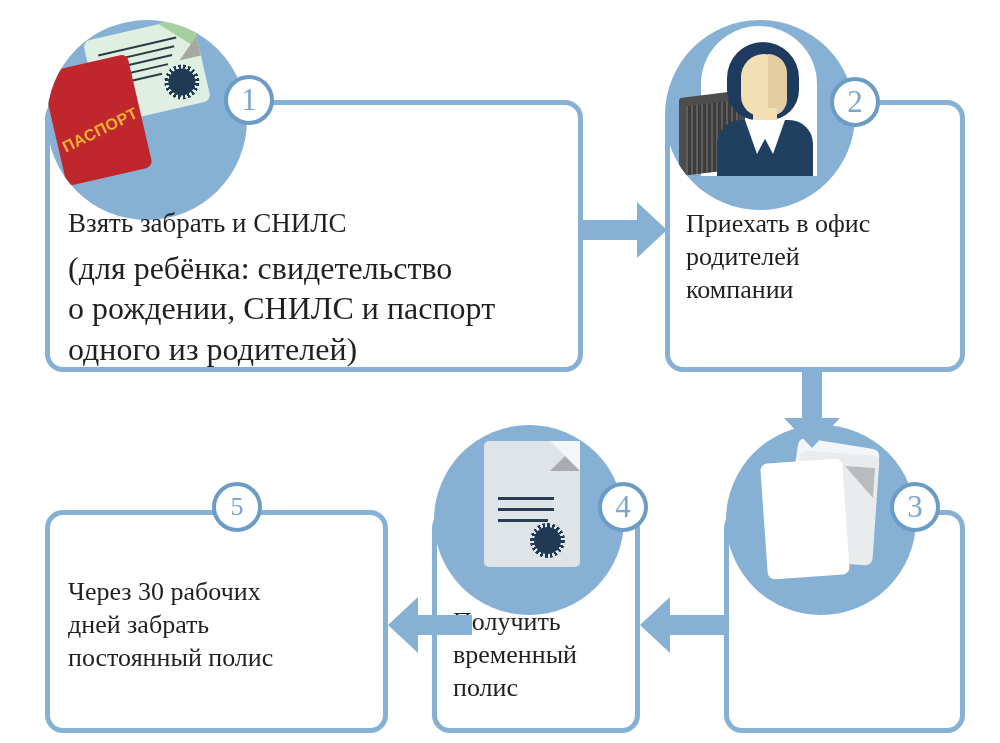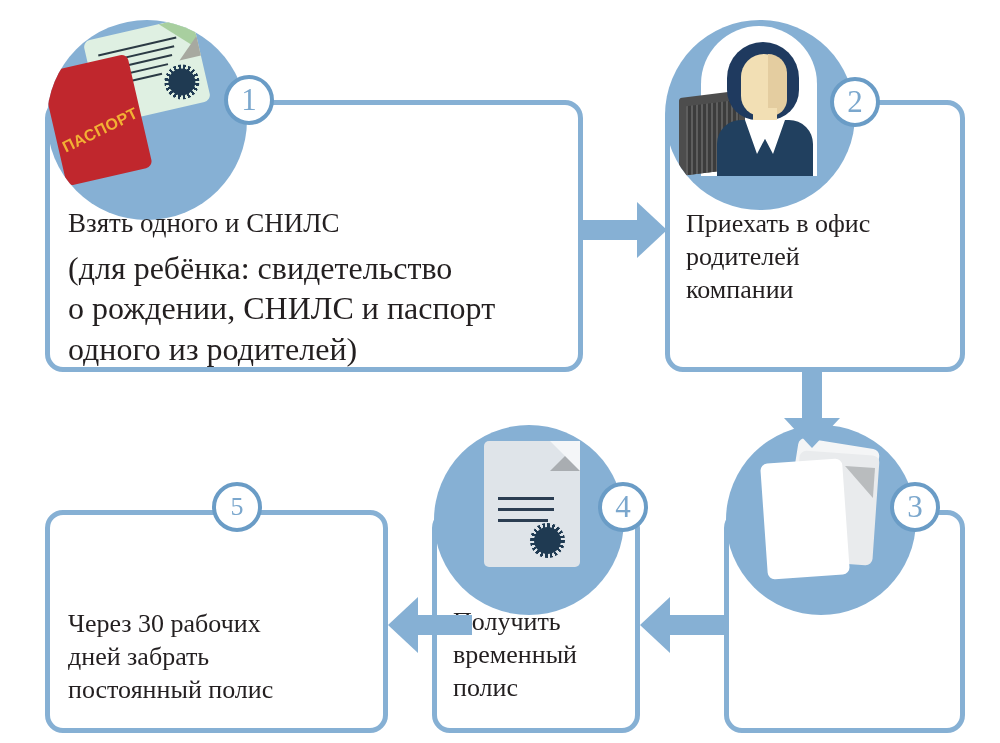--- a/index.html
+++ b/index.html
@@ -214,21 +214,21 @@
     </div>
     <div class="passport">
       <span>ПАСПОРТ</span>
     </div>
   </div>
 
   <div class="badge" style="left:224px;top:75px;">
     <span>1</span>
   </div>
 
-  <div class="box-text t-big" style="left:68px;top:206px;width:500px;">Взять одного и СНИЛС</div>
+  <div class="box-text t-big" style="left:68px;top:206px;width:500px;">Взять забрать и СНИЛС</div>
   <div class="box-text t-small" style="left:68px;top:248px;width:500px;">(для ребёнка: свидетельство
 о рождении, СНИЛС и паспорт
 одного из родителей)</div>
 
   <div class="arrow" style="left:583px;top:202px;width:84px;height:56px;">
     <div class="arrow-shaft" style="left:0;top:18px;width:56px;height:20px;"></div>
     <div class="arrow-head head-right" style="left:54px;top:0;"></div>
   </div>
 
   <div class="box" style="left:665px;top:100px;width:300px;height:272px;"></div>
@@ -307,17 +307,17 @@
     <div class="arrow-head head-left" style="left:0;top:0;"></div>
   </div>
 
   <div class="box" style="left:45px;top:510px;width:343px;height:223px;"></div>
 
 
   <div class="badge small" style="left:212px;top:482px;">
     <span>5</span>
   </div>
 
-  <div class="box-text t-mid" style="left:68px;top:608px;width:310px;">Через 30 рабочих
+  <div class="box-text t-mid" style="left:68px;top:576px;width:310px;">Через 30 рабочих
 дней забрать
 постоянный полис</div>
 
 </div>
 
 </body></html>

